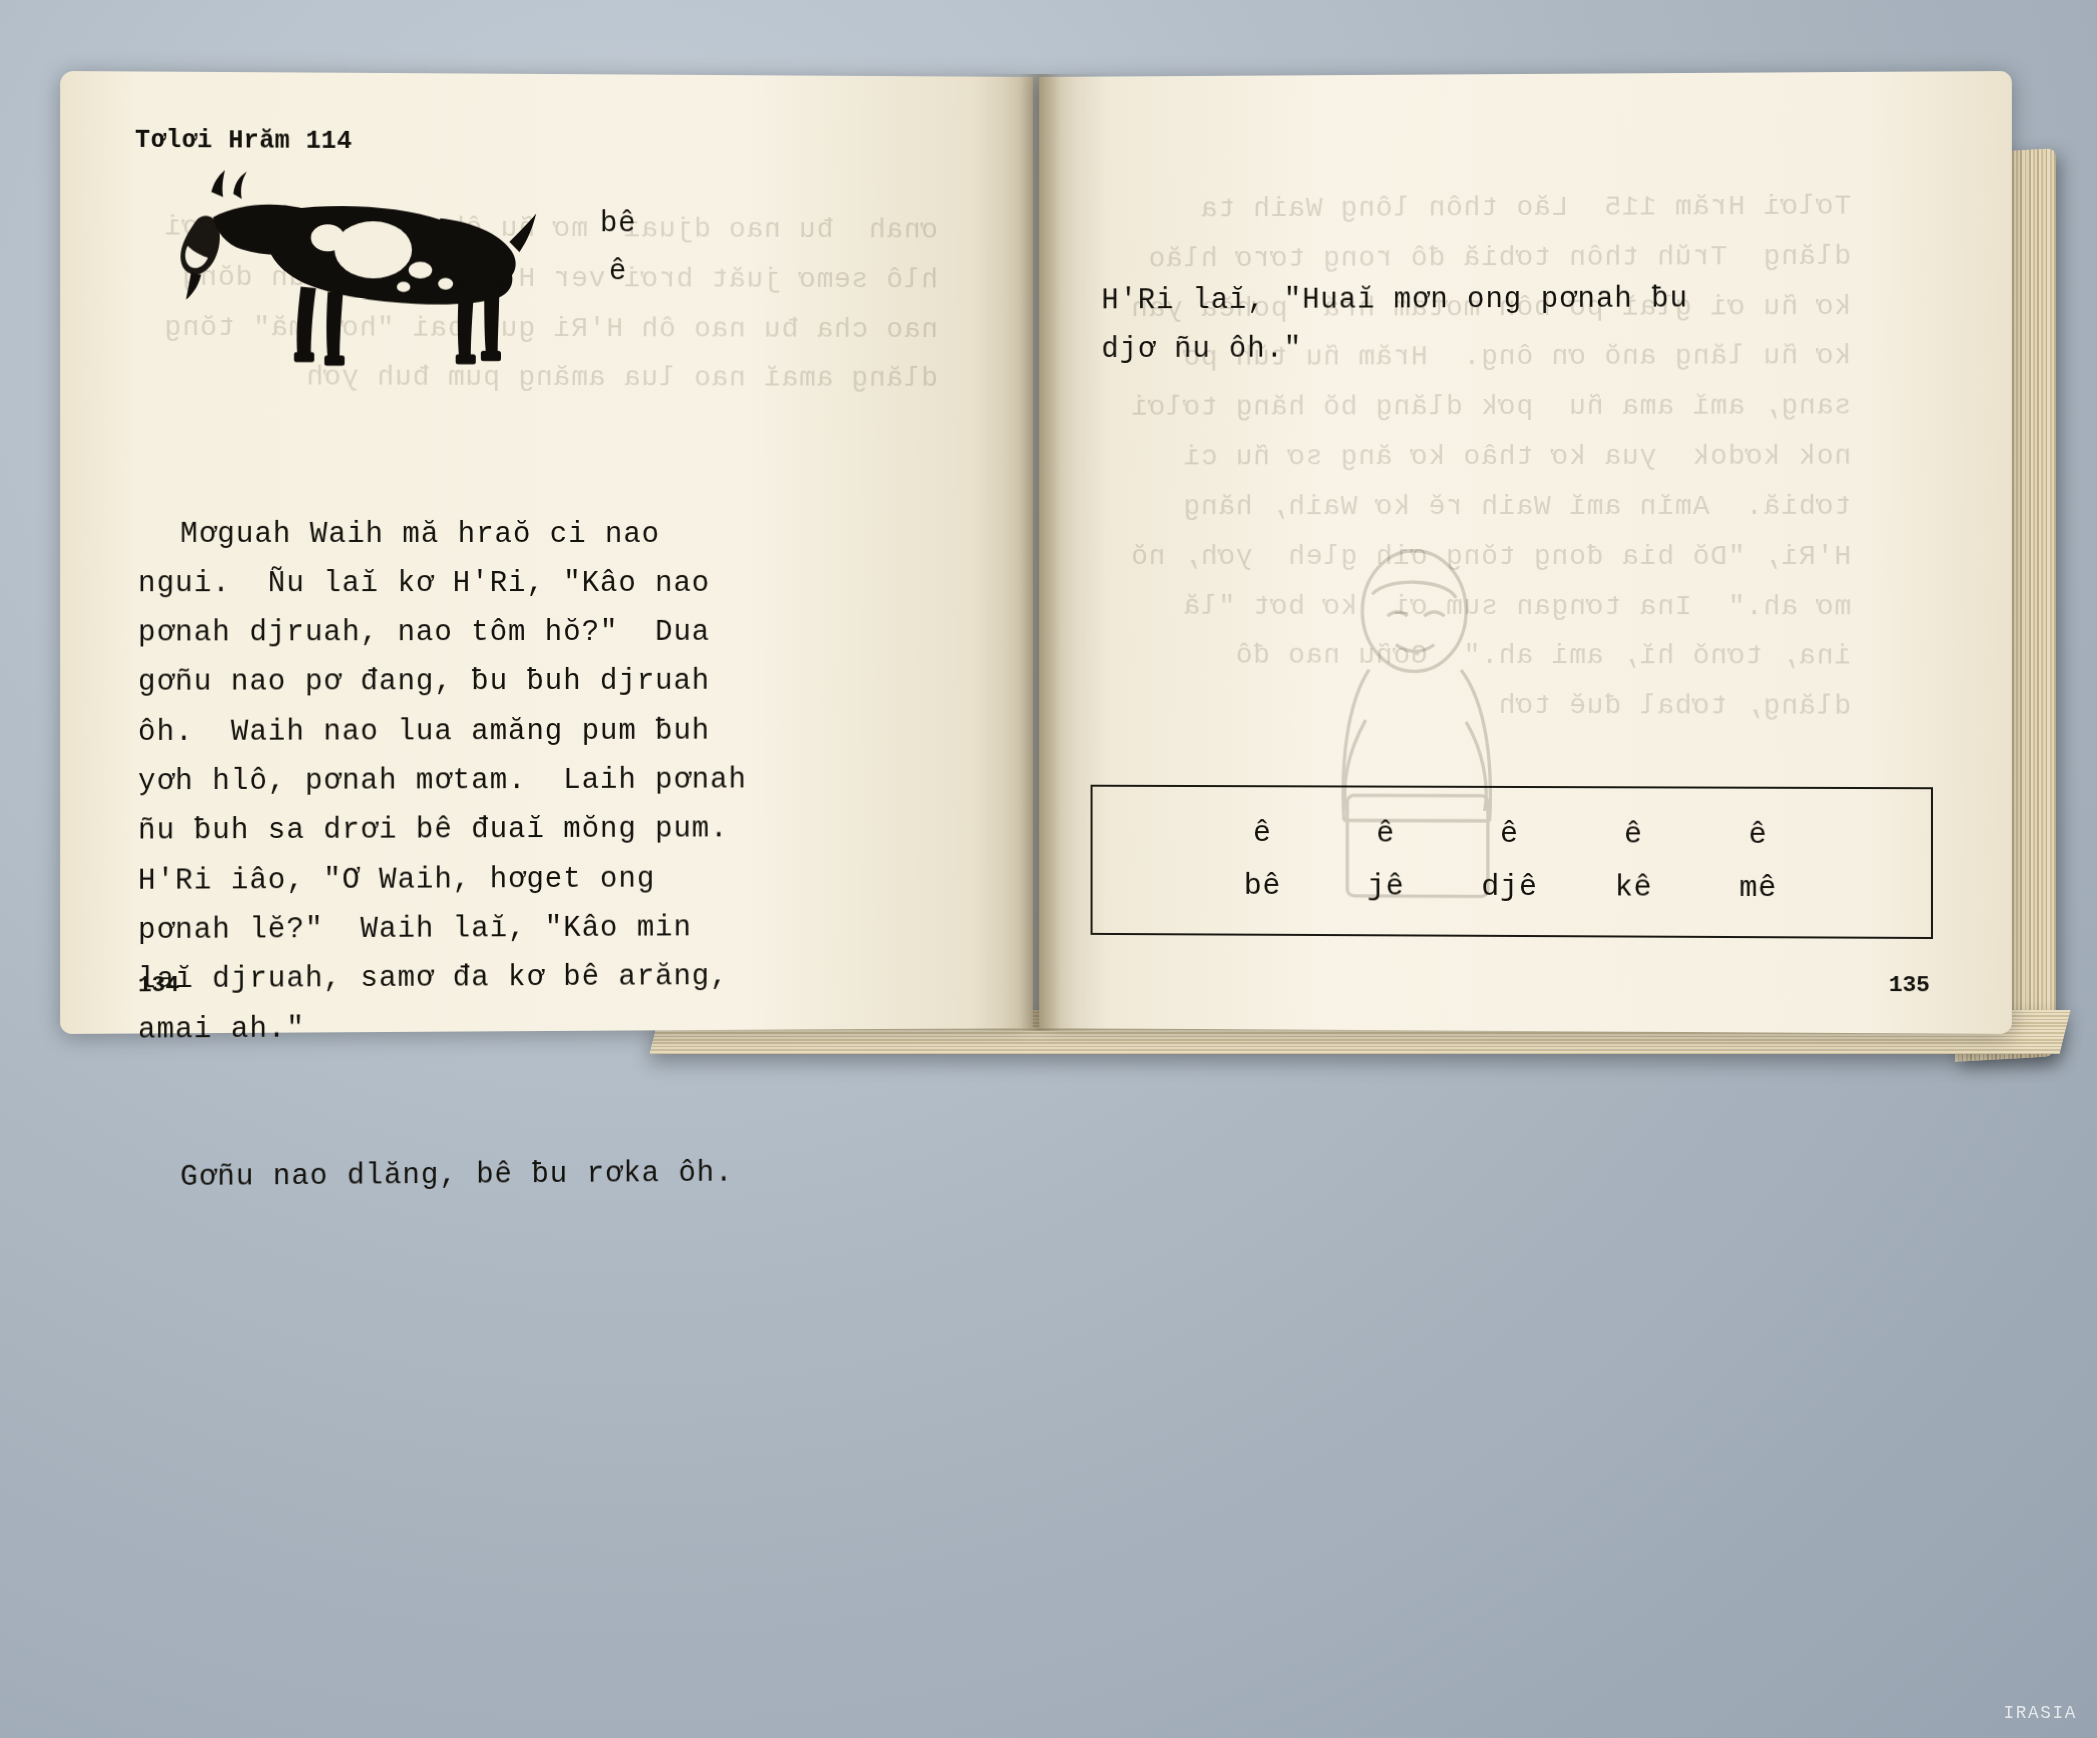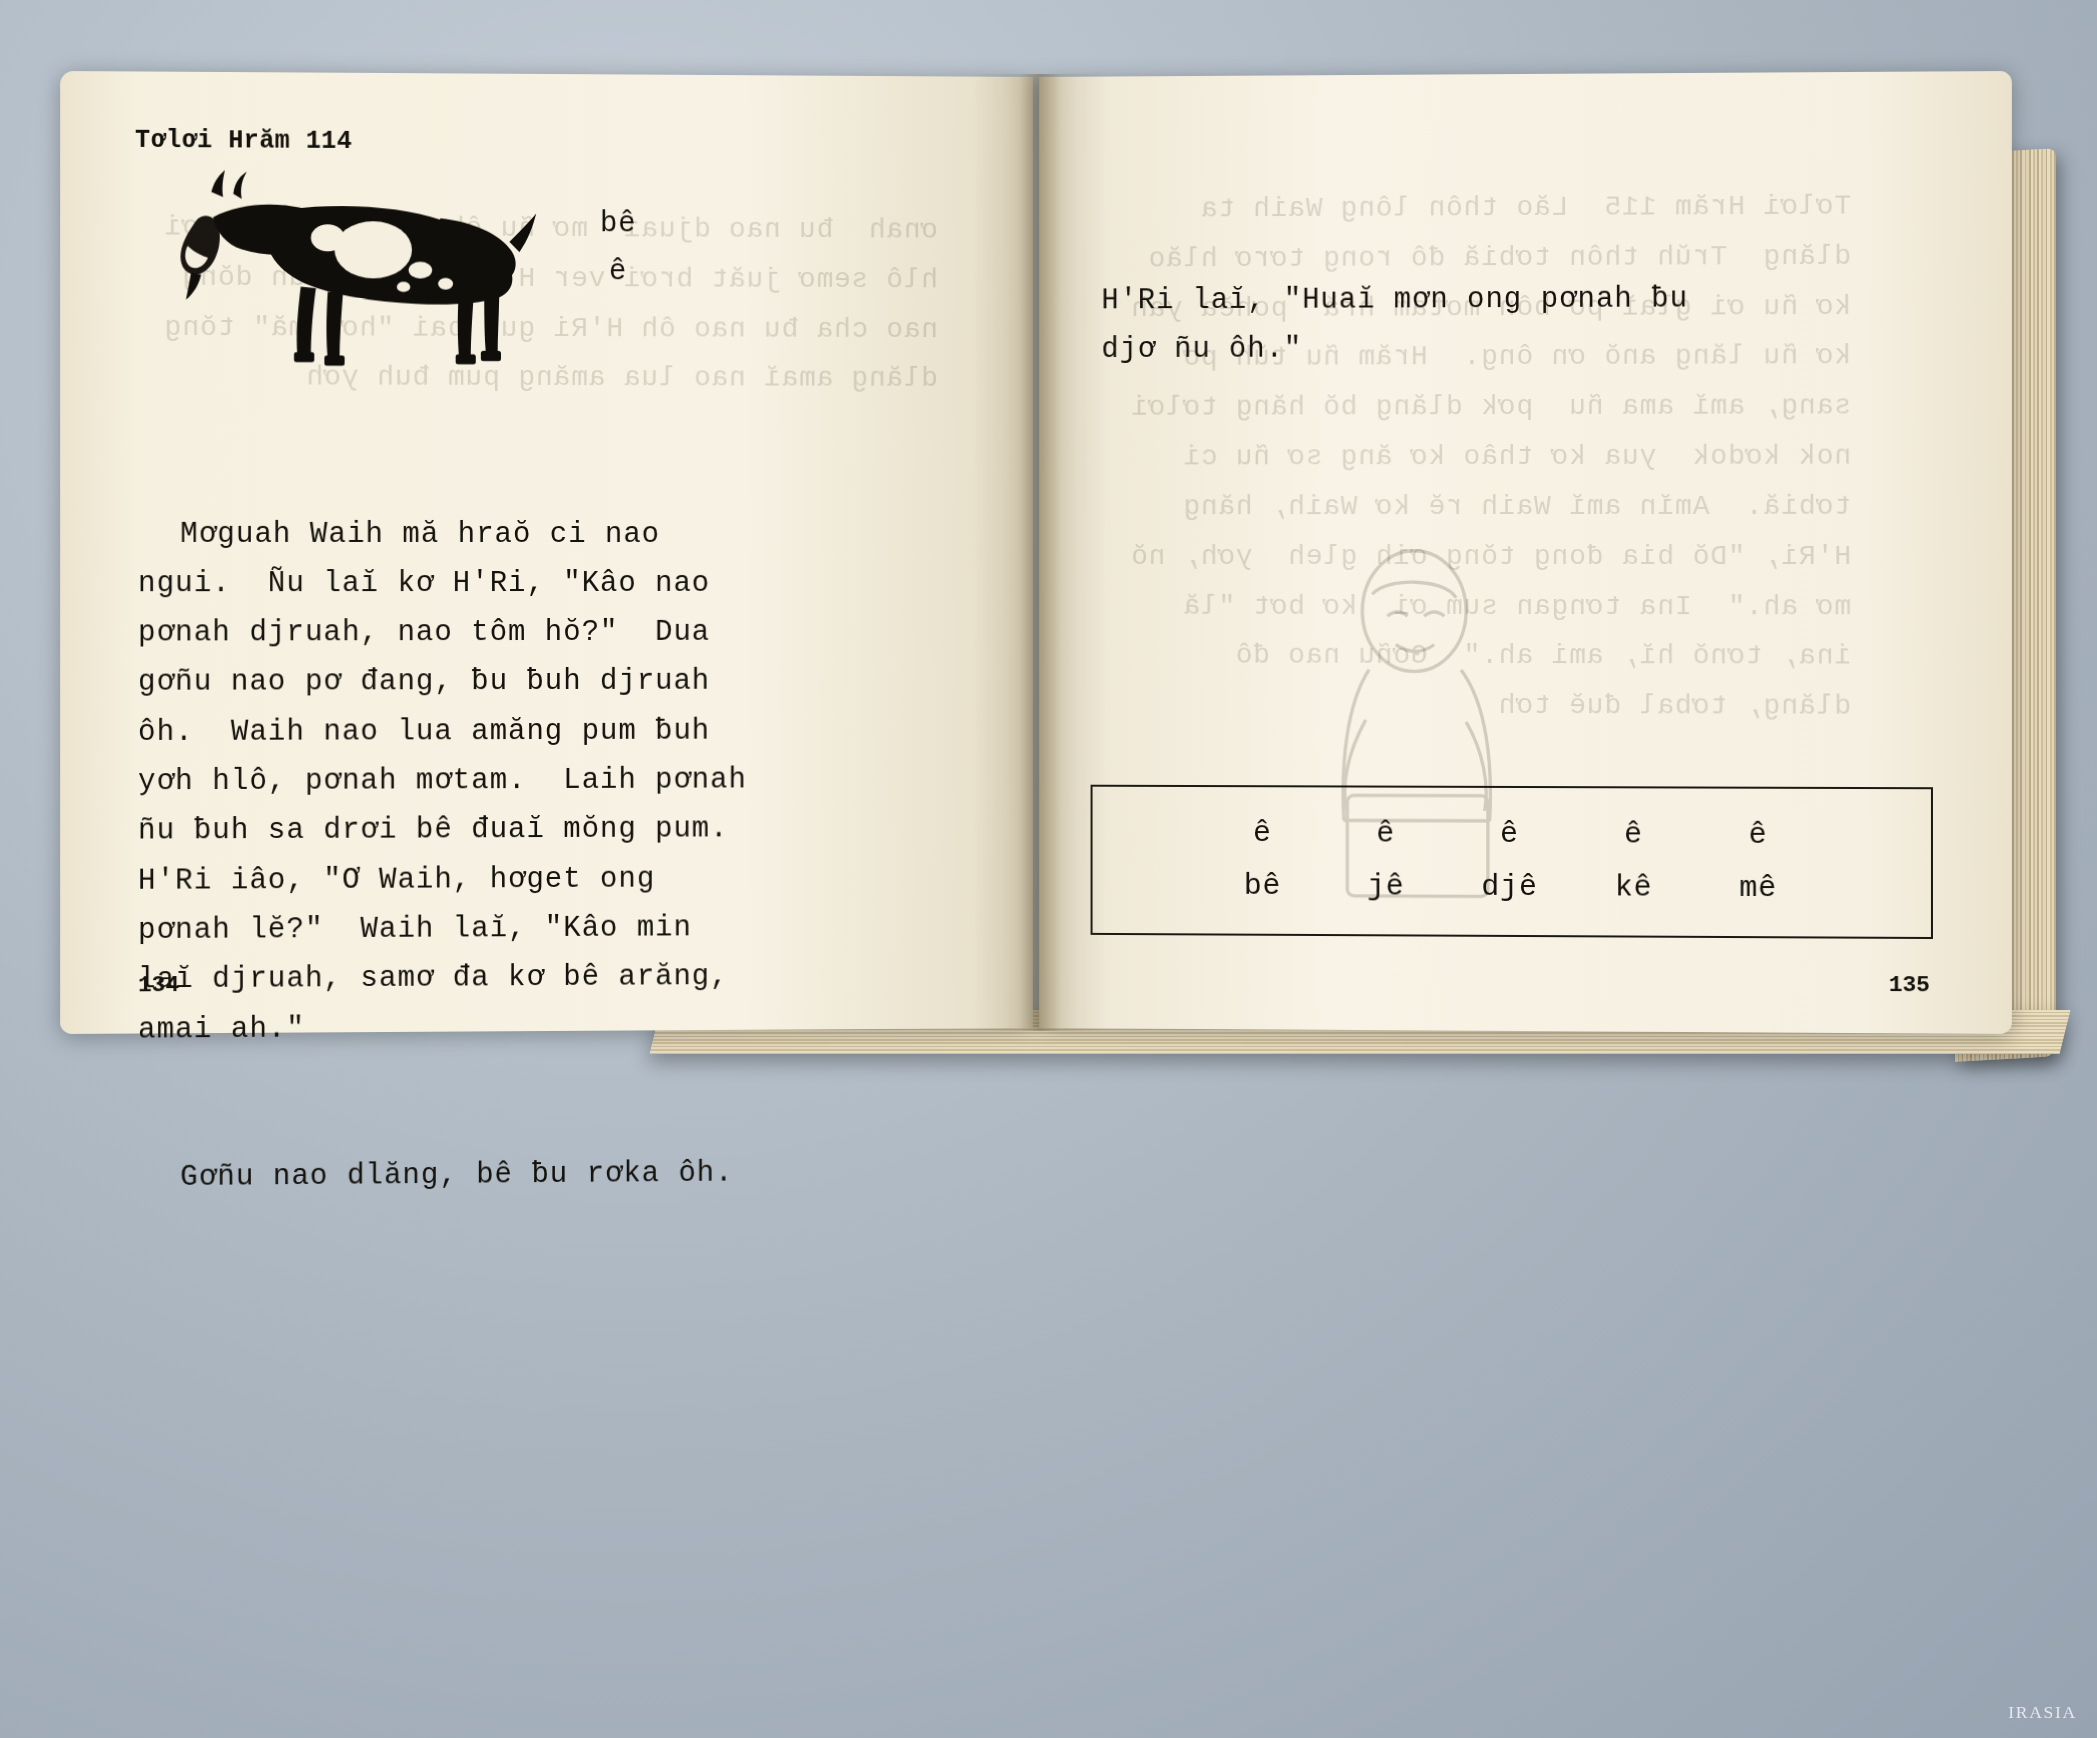--- a/index.html
+++ b/index.html
@@ -210,21 +210,21 @@
   .syl-row.top { top: 28.5px; }
   .syl-row.bottom { top: 82px; }
   .syl-row.top span { width: 59px; text-align: center; }
   .syl-row.bottom span { width: 59px; text-align: center; }
 
   
   .watermark {
     position: absolute;
     right: 20px;
     bottom: 15px;
-    font-family: Liberation Serif, serif;
+    font-family: Liberation Mono, monospace;
     font-size: 17.6px;
     letter-spacing: 1.7px;
     color: #f2f4f6;
     opacity: .85;
   }
 </style>
 </head>
 <body>
 
 <div id="photo">

